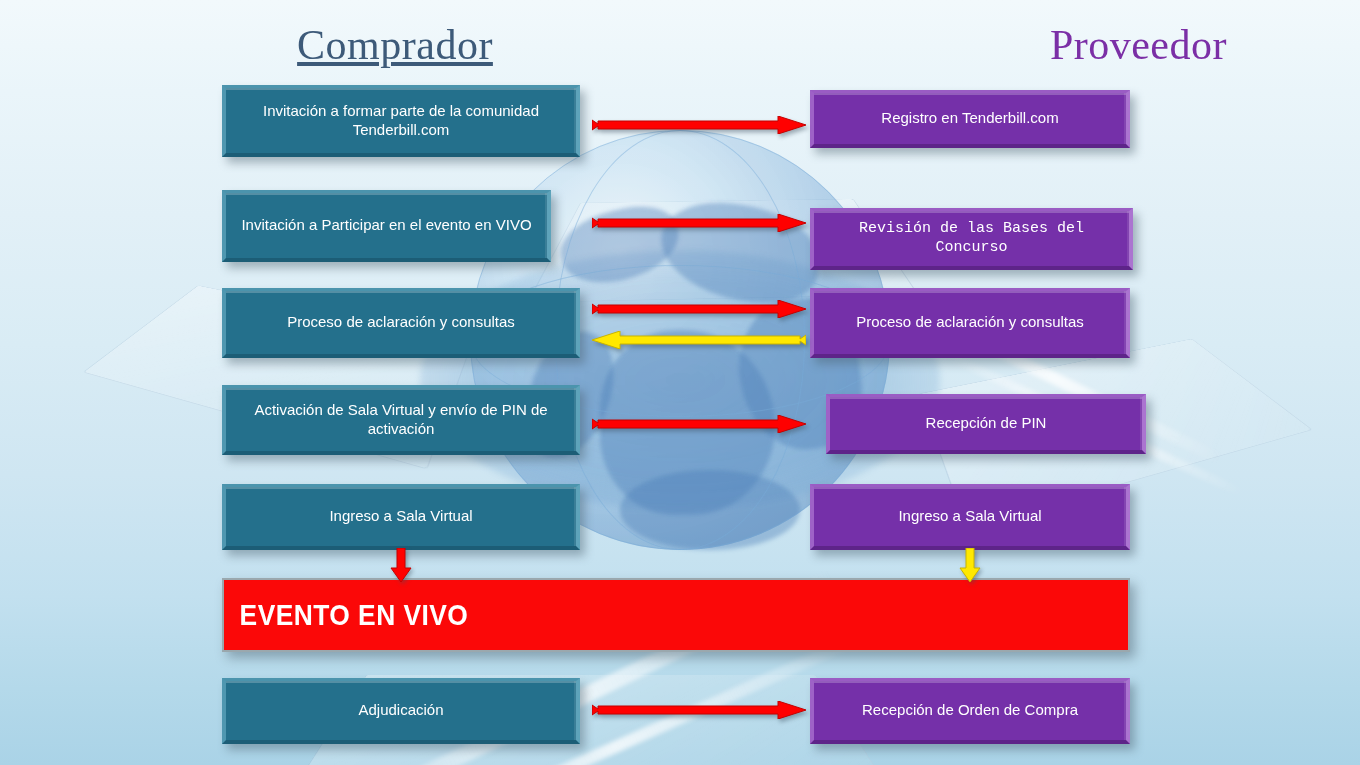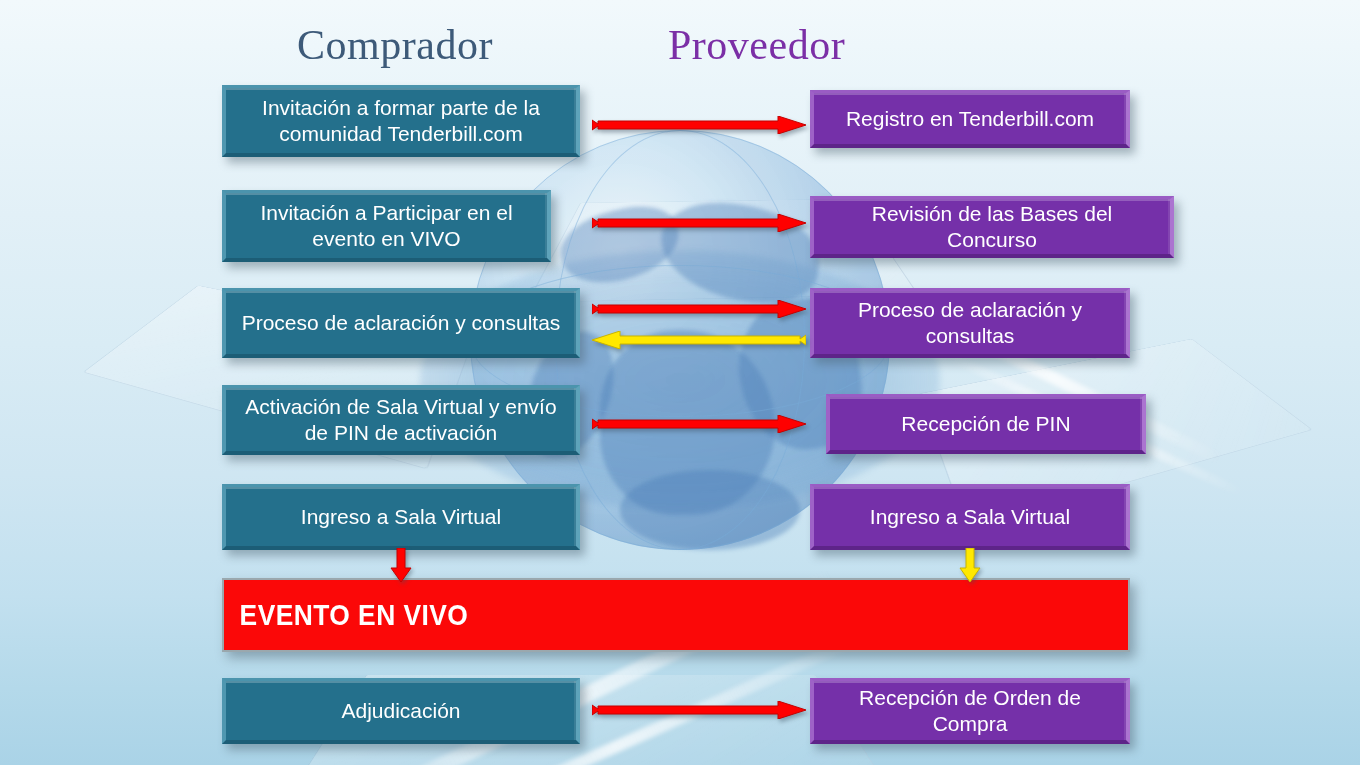--- a/index.html
+++ b/index.html
@@ -129,32 +129,32 @@
 
   
   .col-title {
     position: absolute;
     font-family: "Liberation Serif", "DejaVu Serif", serif;
     font-size: 42px;
     line-height: 1;
     letter-spacing: 0.5px;
     white-space: nowrap;
   }
-  #title-buyer   { left: 0;    top: 24px; width: 790px; text-align: center; color: #3d5a79; }
-  #title-supplier{ left: 668px;top: 24px; width: 535px; text-align: left; color: #7b2fa6; }
+  #title-buyer   { left: 0;    top: 24px; width: 790px; text-align: center; color: #3d5a79; text-decoration: underline; }
+  #title-supplier{ left: 692px;top: 24px; width: 535px; text-align: right; color: #7b2fa6; }
 
   
   .box {
     position: absolute;
     display: flex;
     align-items: center;
     justify-content: center;
     text-align: center;
     color: #ffffff;
-    font-size: 21px;
+    font-size: 15px;
     line-height: 1.22;
     padding: 4px 14px;
     box-sizing: border-box;
     filter: drop-shadow(5px 6px 5px rgba(70,90,105,0.42));
   }
   .box .box-text { display: block; }
 
   .box.teal {
     background: #24708c;
     border-top: 3px solid #4b94ad;
@@ -267,21 +267,21 @@
   </div>
 
   <div class="box teal" style="left:222px; top:678px; width:358px; height:66px;">
     <span class="box-text">Adjudicación</span>
   </div>
 
   <div class="box purple" style="left:810px; top:90px; width:320px; height:58px;">
     <span class="box-text">Registro en Tenderbill.com</span>
   </div>
 
-  <div class="box purple" style="left:810px; top:196px; width:364px; height:62px;">
+  <div class="box purple" style="left:810px; top:208px; width:323px; height:62px;font-family:Liberation Mono, monospace;">
     <span class="box-text">Revisión de las Bases del Concurso</span>
   </div>
 
   <div class="box purple" style="left:810px; top:288px; width:320px; height:70px;">
     <span class="box-text">Proceso de aclaración y consultas</span>
   </div>
 
   <div class="box purple" style="left:810px; top:394px; width:320px; height:60px;margin-left:16px;">
     <span class="box-text">Recepción de PIN</span>
   </div>

